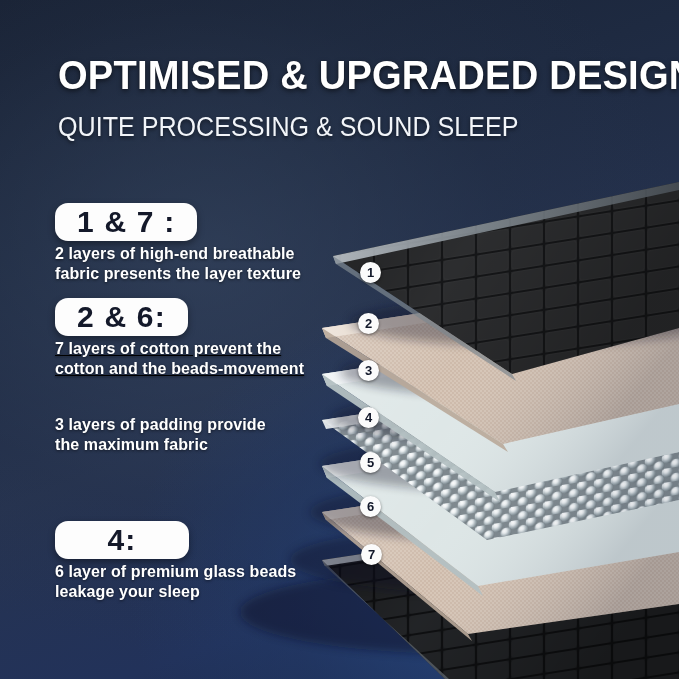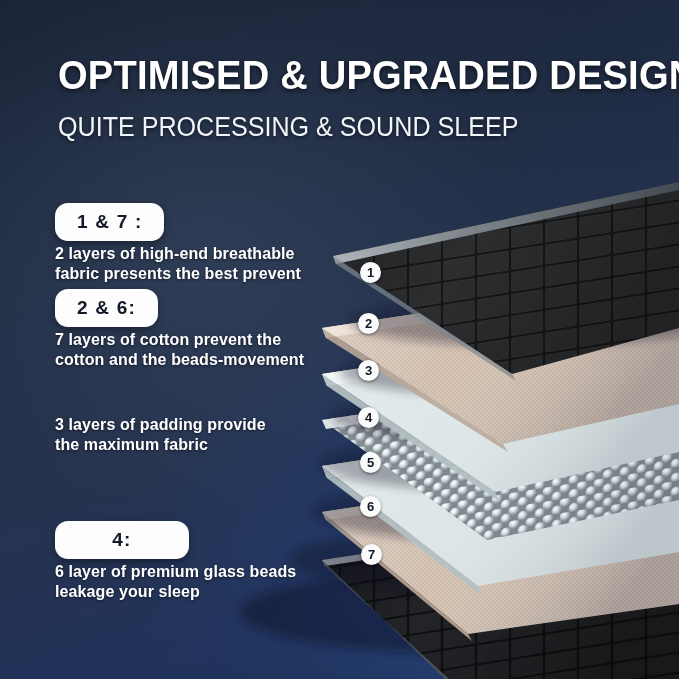--- a/index.html
+++ b/index.html
@@ -29,21 +29,21 @@
     text-shadow:0 2px 4px rgba(0,0,0,.5);
   }
   
   .block{position:absolute;left:55px;width:260px;}
   .pill{
     display:inline-block;background:#fdfdfd;border-radius:13px;
     padding:4px 22px 5px 22px;min-width:58px;text-align:center;
     box-shadow:0 3px 7px rgba(0,0,0,.38);
   }
   .pill span{
-    font-size:19px;line-height:29px;font-weight:bold;color:#14192a;
+    font-size:30px;line-height:29px;font-weight:bold;color:#14192a;
     letter-spacing:1.2px;white-space:nowrap;
   }
   .pill.narrow{padding-left:38px;padding-right:38px;}
   .desc{
     margin-top:3px;font-size:16px;line-height:20px;font-weight:bold;color:#ffffff;
     text-shadow:0 1px 3px rgba(0,0,0,.55);letter-spacing:.1px;
   }
   .desc em{font-style:normal;display:block;}
   
   .stack{position:absolute;left:0;top:0;width:679px;height:679px;}
@@ -198,25 +198,25 @@
     <div class="title">OPTIMISED &amp; UPGRADED DESIGN</div>
     <div class="subtitle">QUITE PROCESSING &amp; SOUND SLEEP</div>
   </div>
 
   <div class="block" style="top:203px;">
     <div class="pill">
       <span>1 &amp; 7 :</span>
     </div>
     <div class="desc">
       <em>2 layers of high-end breathable</em>
-      <em>fabric presents the best prevent</em>
-    </div>
-  </div>
-
-  <div class="block" style="top:289px;">
+      <em>fabric presents the layer texture</em>
+    </div>
+  </div>
+
+  <div class="block" style="top:298px;text-decoration:underline;">
     <div class="pill">
       <span>2 &amp; 6:</span>
     </div>
     <div class="desc">
       <em>7 layers of cotton prevent the</em>
       <em>cotton and the beads-movement</em>
     </div>
   </div>
 
   <div class="block" style="top:412px;">

